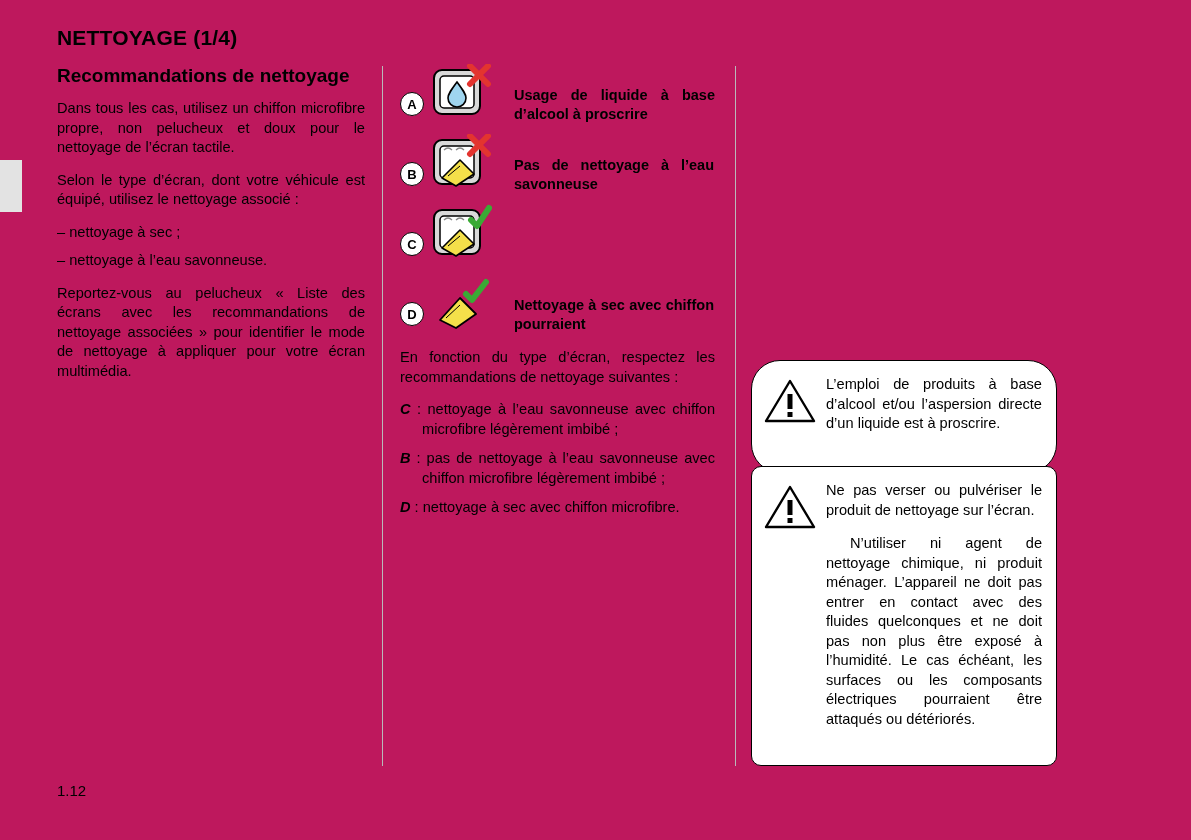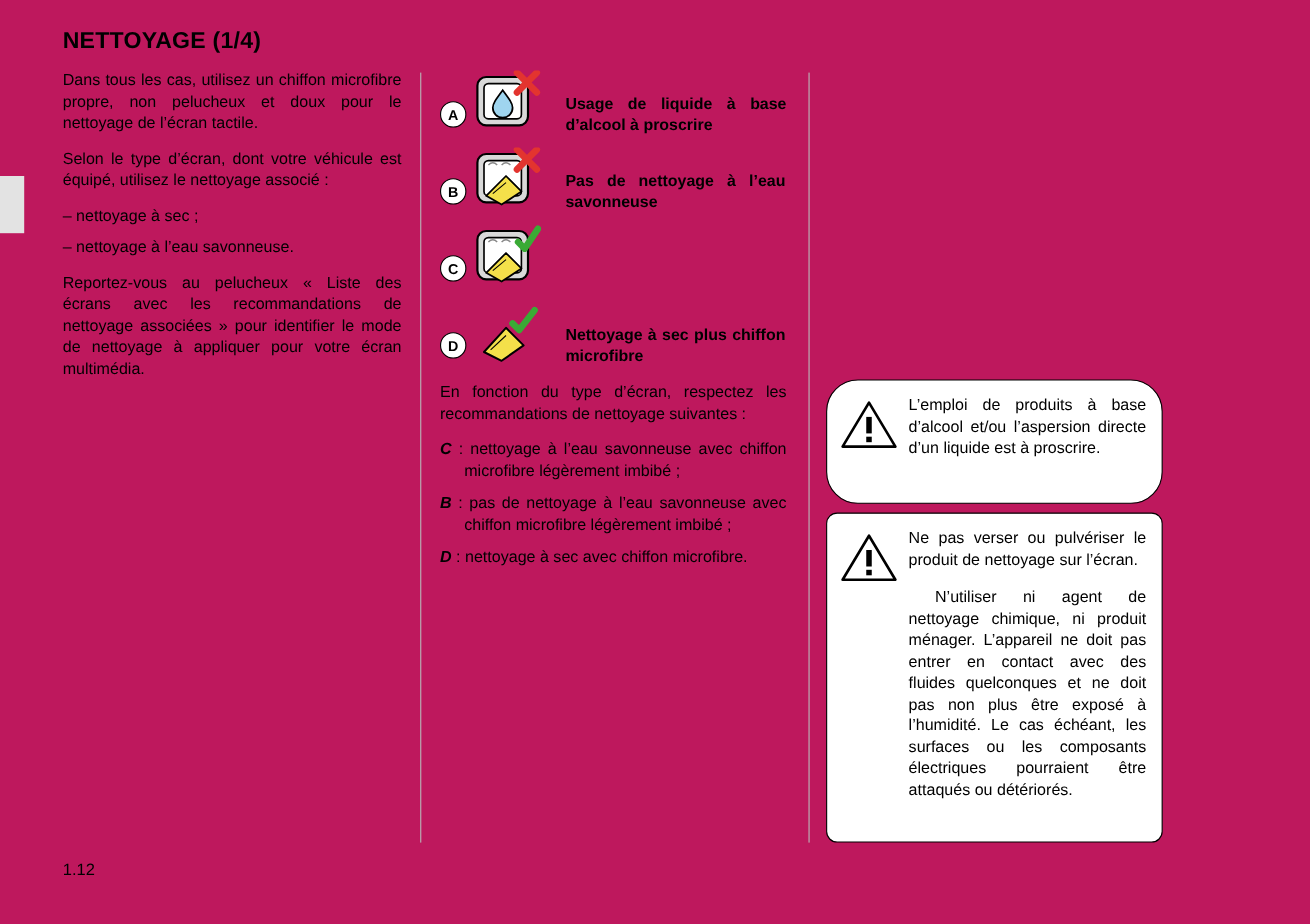--- a/index.html
+++ b/index.html
@@ -160,36 +160,37 @@
     margin-top: 2px;
   }
   .warn-text {
     font-size: 14.6px;
     line-height: 19.5px;
     text-align: justify;
   }
   .warn-text p { margin: 0 0 0 0; }
   .warn-text p + p { margin-top: 14px; text-indent: 24px; }
 
-  #box1 { left: 751px; top: 345px; width: 306px; height: 113px; border-radius: 29px; }
+  #box1 { left: 751px; top: 360px; width: 306px; height: 113px; border-radius: 29px; }
   #box2 { left: 751px; top: 466px; width: 306px; height: 300px; border-radius: 10px; }
 </style>
 </head>
 <body>
 
 <div id="page">
 
   <div class="left-tab"></div>
 
   <div class="page-title">NETTOYAGE (1/4)</div>
 
   <div class="vrule vrule-1"></div>
   <div class="vrule vrule-2"></div>
 
   <div class="col1">
+    <h2>Recommandations de nettoyage</h2>
     <p class="para">Dans tous les cas, utilisez un chiffon microfibre propre, non pelucheux et doux pour le nettoyage de l’écran tactile.</p>
     <p class="para">Selon le type d’écran, dont votre véhicule est équipé, utilisez le nettoyage associé :</p>
     <p class="dash-item">–  nettoyage à sec ;</p>
     <p class="dash-item">–  nettoyage à l’eau savonneuse.</p>
     <p class="para" style="margin-top:13px">Reportez-vous au pelucheux « Liste des écrans avec les recommandations de nettoyage associées » pour identifier le mode de nettoyage à appliquer pour votre écran multimédia.</p>
   </div>
 
   <div class="col2">
 
     <div class="icon-row">
@@ -236,21 +237,21 @@
 
     <div class="icon-row">
       <div class="letter-circle">D</div>
       <div class="pic">
         <svg width="62" height="62" viewBox="0 0 62 62">
           <path d="M10 46 L30 24 L46 40 L26 54 Z" fill="#f4e04a" stroke="#000" stroke-width="1.8" stroke-linejoin="round"></path>
           <path d="M16 44 L30 31" stroke="#000" stroke-width="1" fill="none"></path>
           <path d="M36 20 L42 26 L56 8" stroke="#3aaa35" stroke-width="6" fill="none" stroke-linecap="round" stroke-linejoin="round"></path>
         </svg>
       </div>
-      <div class="icon-caption narrow">Nettoyage à sec plus chiffon microfibre</div>
+      <div class="icon-caption narrow">Nettoyage à sec avec chiffon pourraient</div>
     </div>
 
     <p class="body">En fonction du type d’écran, respectez les recommandations de nettoyage suivantes :</p>
 
     <p class="letter-item">
       <i>C</i>
       <span>: nettoyage à l’eau savonneuse avec chiffon microfibre légèrement imbibé ;</span>
     </p>
     <p class="letter-item">
       <i>B</i>

